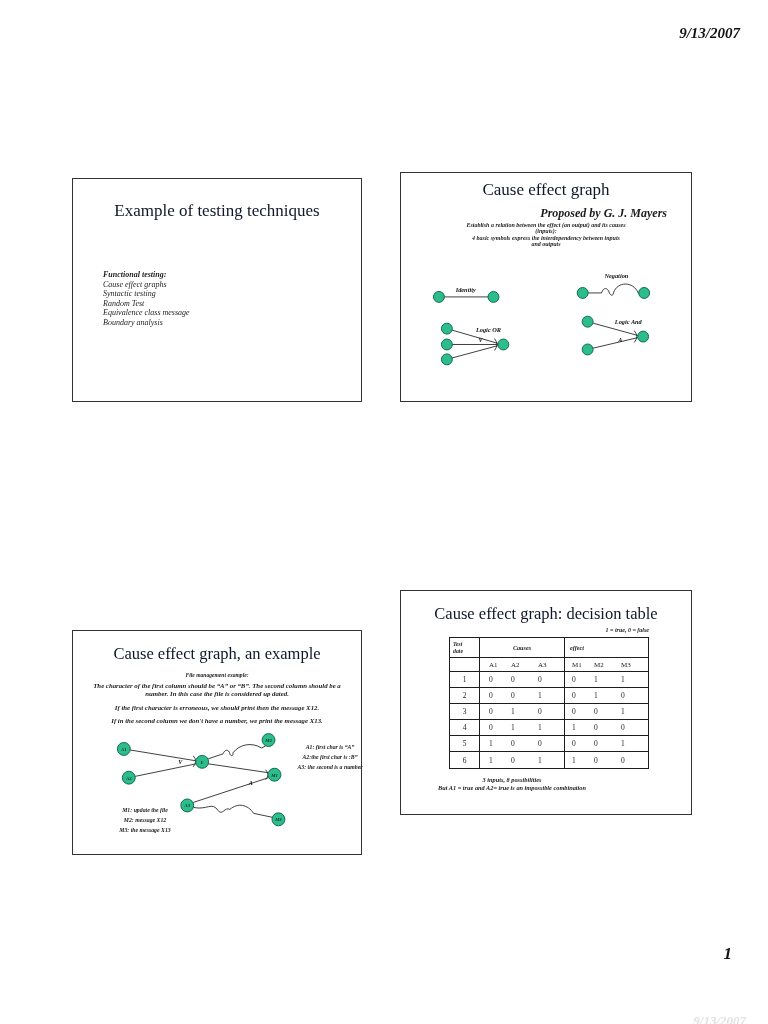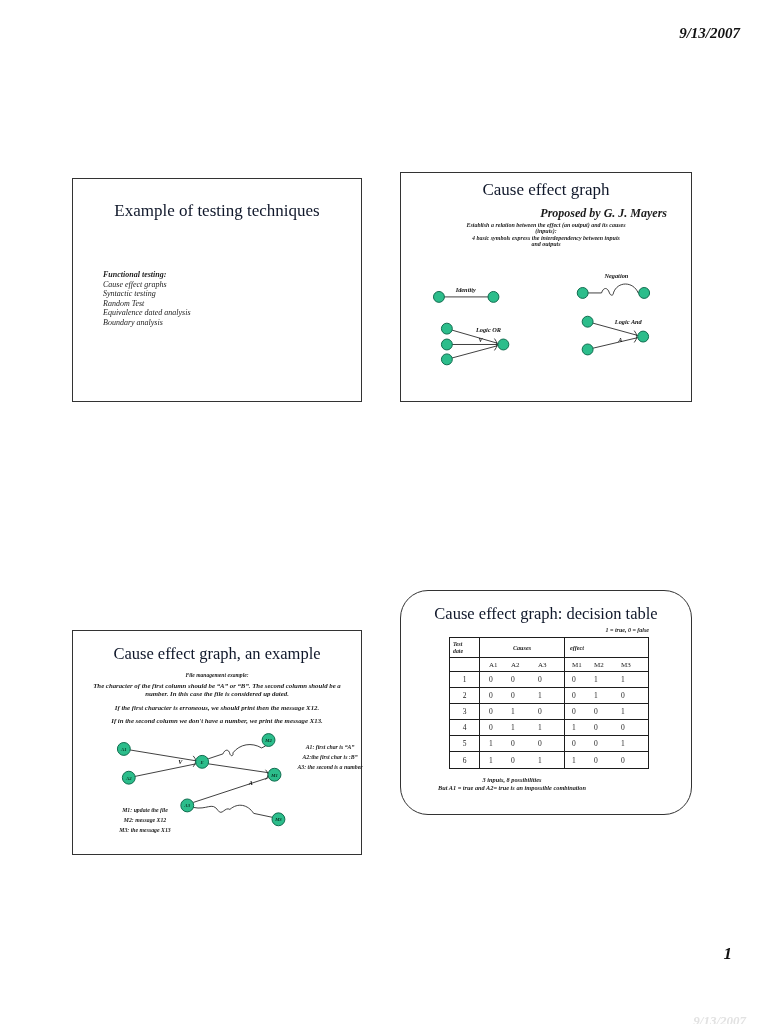--- a/index.html
+++ b/index.html
@@ -7,21 +7,21 @@
   body { position:relative; font-family:"Liberation Serif", serif; color:#1c1c1c; }
 
   .hdr-date { position:absolute; top:25px; right:28px; font-size:15px; font-weight:bold; font-style:italic; color:#111; }
   .page-num { position:absolute; top:944px; right:36px; font-size:17px; font-weight:bold; font-style:italic; color:#111; }
   .footer-faint { position:absolute; bottom:-5px; right:22px; font-size:13px; font-weight:bold; font-style:italic; color:#e2e2e2; }
 
   .slide { position:absolute; background:#fff; border:1.5px solid #333; }
   #slide1 { left:72px;  top:178px; width:290px; height:224px; }
   #slide2 { left:400px; top:172px; width:292px; height:230px; }
   #slide3 { left:72px;  top:590px; width:290px; height:225px;margin-top:40px; }
-  #slide4 { left:400px; top:590px; width:292px; height:225px;border-radius:28px; }
+  #slide4 { left:400px; top:590px; width:292px; height:225px; }
 
   .s-title { position:absolute; left:0; right:0; text-align:center; color:#0f172a; white-space:nowrap; }
   #slide1 .s-title { top:22px; font-size:17px; }
   #slide2 .s-title { top:7px;  font-size:17px; }
   #slide3 .s-title { top:13px; font-size:16.5px; }
   #slide4 .s-title { top:13px; font-size:16.5px; }
 
   
   .func-list { position:absolute; left:30px; top:80px; font-size:8px; font-style:italic; line-height:9.6px; }
   .func-list .head { font-weight:bold;margin-top:11px; }
@@ -74,21 +74,21 @@
 
 <div class="hdr-date">9/13/2007</div>
 
 <div class="slide" id="slide1">
   <div class="s-title">Example of testing techniques</div>
   <div class="func-list">
     <div class="head">Functional testing:</div>
     <div>Cause effect graphs</div>
     <div>Syntactic testing</div>
     <div>Random Test</div>
-    <div>Equivalence dated analysis</div>
+    <div>Equivalence class message</div>
     <div>Boundary analysis</div>
   </div>
 </div>
 
 <div class="slide" id="slide2">
   <div class="s-title">Cause effect graph</div>
   <div class="attribution">Proposed by G. J. Mayers</div>
   <div class="s2-desc">
     <div>Establish a relation between the effect (an output) and its causes</div>
     <div>(inputs):</div>

